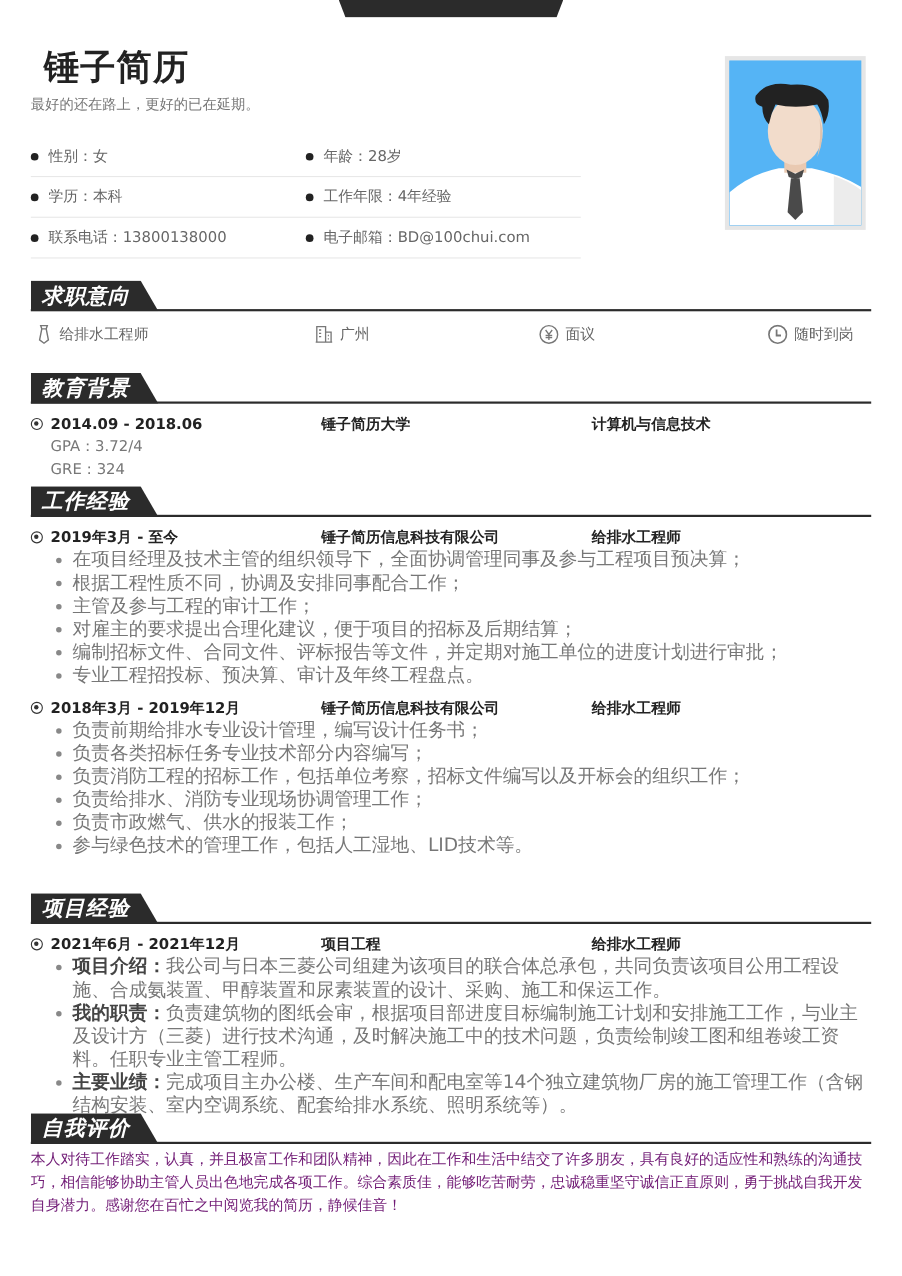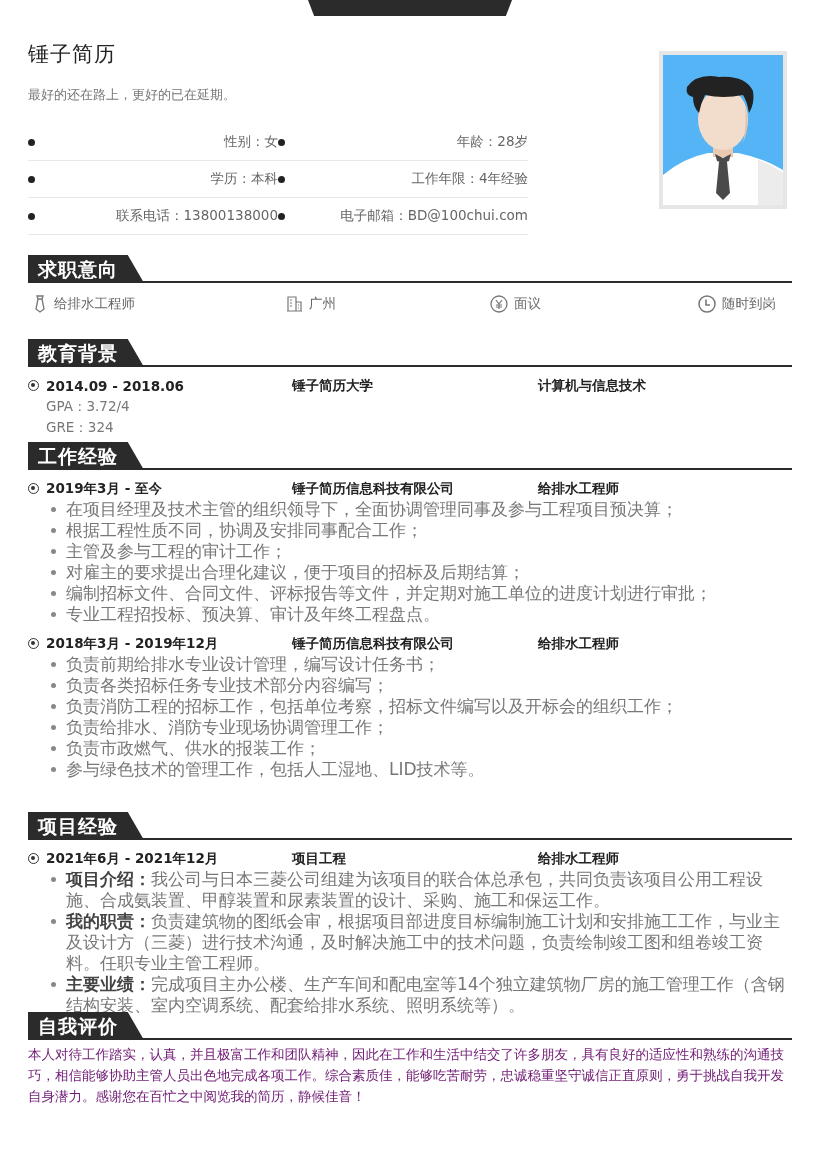--- a/index.html
+++ b/index.html
@@ -5,41 +5,42 @@
   * { box-sizing: border-box; margin: 0; padding: 0; }
   html, body { width: 820px; height: 1160px; background: #ffffff; }
   body { position: relative; font-family: "DejaVu Sans", "Liberation Sans", sans-serif; color: #333; overflow: hidden; }
 
   .top-tab {
     position: absolute; left: 308px; top: 0; width: 204px; height: 16px;
     background: #2b2b2b;
     clip-path: polygon(0 0, 100% 0, 97% 100%, 3% 100%);
   }
 
-  .name { position: absolute; left: 28px; top: 40px; font-size: 21px; color: #222; font-weight: normal; letter-spacing: 1px; }
+  .name { position: absolute; left: 40px; top: 40px; font-size: 32px; color: #222; font-weight: bold; letter-spacing: 1px; }
   .motto { position: absolute; left: 28px; top: 86px; font-size: 13px; color: #777; }
 
   .info { position: absolute; left: 28px; top: 124px; width: 500px; }
   .info-row { display: flex; height: 37px; align-items: center; border-bottom: 1px solid #e8e8e8; }
-  .info-cell { width: 250px; display: flex; align-items: center; font-size: 13.5px; color: #666; justify-content: space-between; }
+  .info-cell { width: 250px; display: flex; align-items: center; font-size: 13.5px; color: #666; }
   .info-cell .dot { width: 7px; height: 7px; border-radius: 50%; background: #222; margin-right: 9px; flex-shrink: 0; }
 
   .photo {
     position: absolute; left: 659px; top: 51px; width: 128px; height: 158px;
     background: #e6e6e6; padding: 4px;
   }
   .photo-inner { width: 100%; height: 100%; background: #55b4f5; position: relative; overflow: hidden; }
 
   .section { position: absolute; left: 28px; width: 764px; }
   .sec-head { position: relative; height: 28px; border-bottom: 2px solid #2b2b2b; }
   .sec-tab {
     position: absolute; left: 0; top: 0; height: 28px; width: 116px;
     background: #2b2b2b; color: #fff; font-size: 19px; font-weight: bold;
     padding-left: 10px; line-height: 28px; letter-spacing: 1px;
     clip-path: polygon(0 0, 86% 0, 100% 100%, 0 100%);
+    font-style: italic;
   }
 
   .intent-row { display: flex; align-items: center; height: 42px; font-size: 13.5px; color: #666; }
   .intent-item { display: flex; align-items: center; }
   .intent-item svg { margin-right: 6px; }
 
   .entry-head { display: flex; align-items: center; height: 21px; font-size: 13.5px; font-weight: bold; color: #222; }
   .radio { width: 11px; height: 11px; border: 1.3px solid #333; border-radius: 50%; position: relative; margin-right: 7px; flex-shrink: 0; }
   .radio::after { content: ""; position: absolute; left: 2px; top: 2px; width: 4.4px; height: 4.4px; border-radius: 50%; background: #333; }
   .col1 { width: 246px; }

